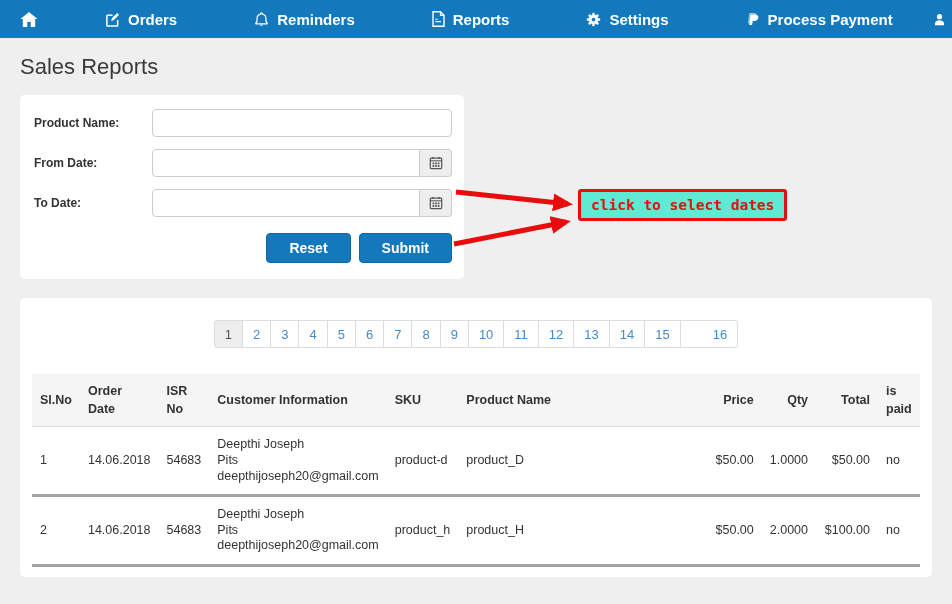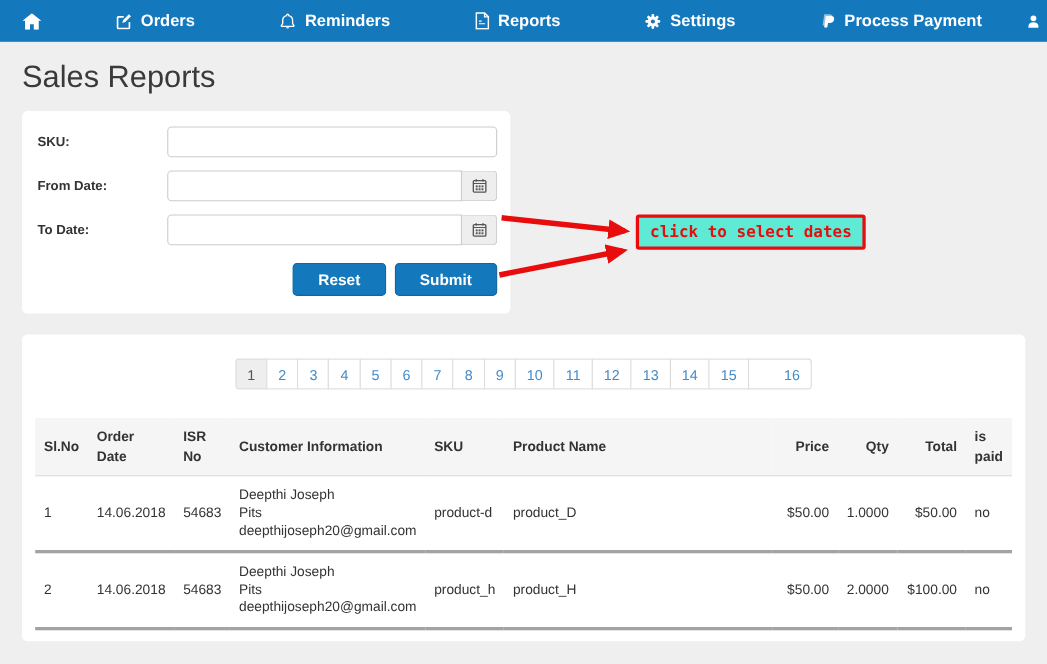--- a/index.html
+++ b/index.html
@@ -18,21 +18,21 @@
   .nav-item {
     display: flex; align-items: center; gap: 8px;
     font-size: 15px; font-weight: 600; padding: 0 20px; cursor: pointer;
     white-space: nowrap;
   }
   .nav-item.home { padding: 0 10px 0 2px; }
   .nav-spacer { flex: 1; }
   .icon { display: inline-flex; align-items: center; justify-content: center; }
   
   .page-title {
-    font-size: 28px; font-weight: 400; color: #3a3a3a;
+    font-size: 22px; font-weight: 400; color: #3a3a3a;
     margin: 16px 20px 15px 20px;
   }
   .content { padding: 0 20px; }
   .form-wrap { position: relative; }
   .form-card {
     width: 444px; background: #fff; border-radius: 5px;
     padding: 14px 12px 16px 14px;
   }
   .form-row { display: flex; align-items: center; margin-bottom: 12px; }
   .form-label {
@@ -175,21 +175,21 @@
 </div>
 
 <h1 class="page-title">Sales Reports</h1>
 
 <div class="content">
 
   <div class="form-wrap">
     <div class="form-card">
       <div id="form-rows">
           <div class="form-row">
-            <span class="form-label">SKU:</span>
+            <span class="form-label">Product Name:</span>
             <div class="input-group">
               <input class="text-input" type="text" placeholder="" style="">
             </div>
           </div>
           <div class="form-row">
             <span class="form-label">From Date:</span>
             <div class="input-group with-addon">
               <input class="text-input" type="text" placeholder="" style="">
               <button class="date-addon">
                 <span class="icon">

